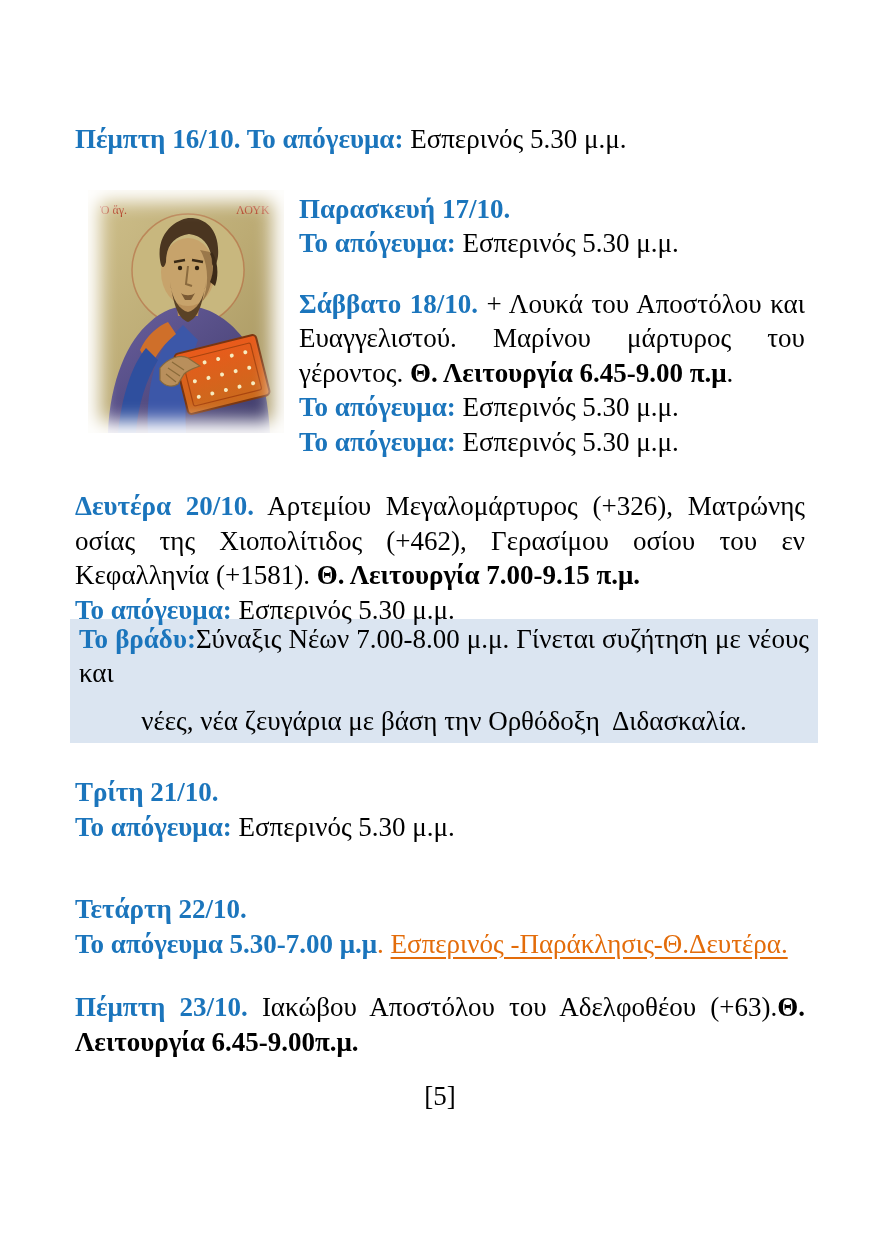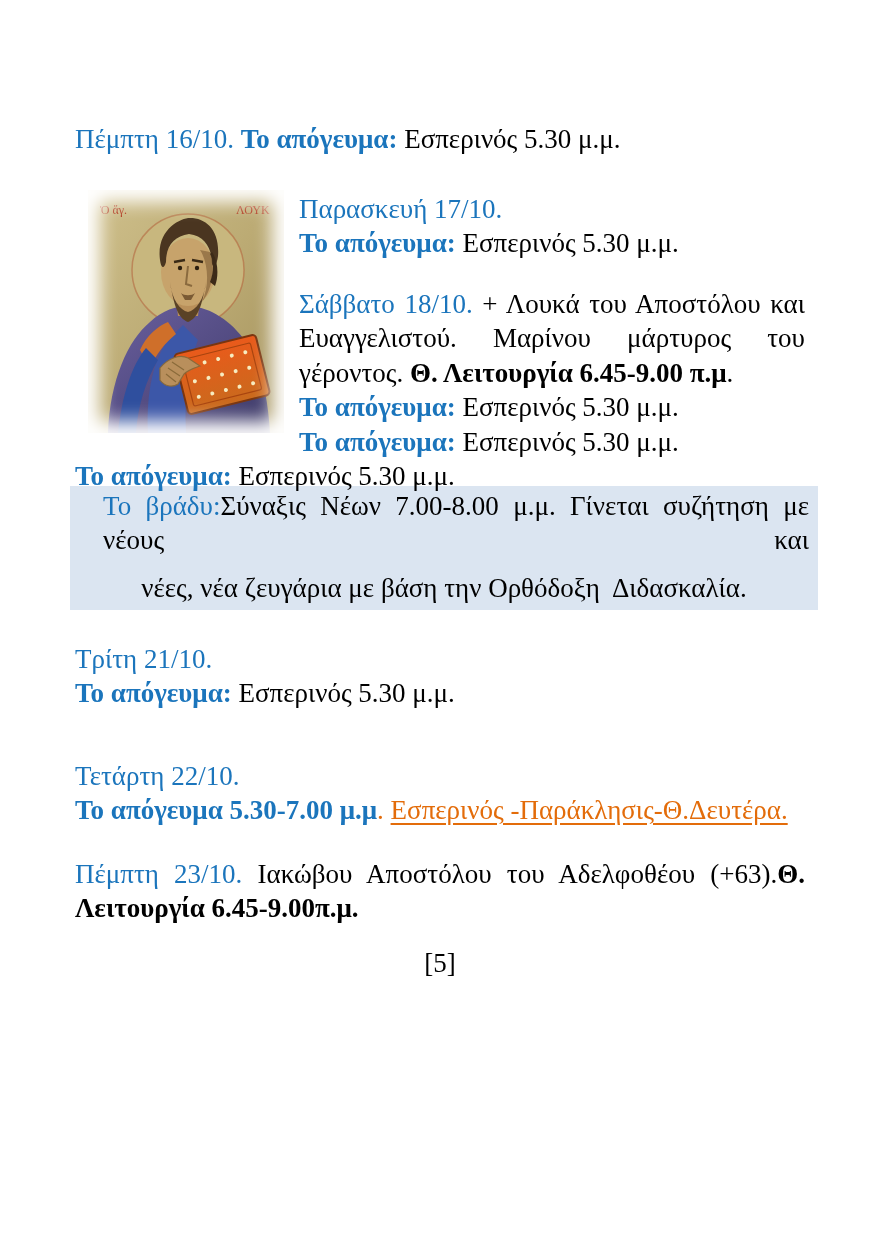--- a/index.html
+++ b/index.html
@@ -11,21 +11,21 @@
     padding:122px 73px 0 75px;
     font-family:"Liberation Serif","DejaVu Serif",serif;
     font-size:27px;
     line-height:34.5px;
     color:#000;
     overflow:hidden;
   }
   .p{margin:0;}
   .just{text-align:justify;}
   
-  .run-b{color:var(--blue);font-weight:normal;}
+  .run-b{color:var(--blue);font-weight:bold;}
   .run-bu{color:var(--blue);font-weight:bold;text-underline-offset:4px;}
   .run-n{color:#000;}
   .run-bk{color:#000;font-weight:bold;}
   .run-o{color:var(--orange);text-decoration:underline;text-underline-offset:4px;}
   .run-op{color:var(--orange);}
   
   .icon-wrap{
     float:left;
     width:196px;height:243px;
     margin:33px 15px 0 13px;
@@ -42,21 +42,21 @@
   .m-triti{margin-top:32px;}
   .m-tetarti{margin-top:48px;}
   .m-pempti23{margin-top:29px;}
   
   .evening-box{
     background:var(--box-bg);
     margin:-8px -13px 0 -5px;
     padding:3px 9px 5px 9px;
     line-height:34px;
   }
-  .evening-box .line1{text-align:justify;text-align-last:justify;margin-left:24px;}
+  .evening-box .line1{text-align:justify;text-align-last:justify;}
   .evening-box .line2{text-align:center;margin-top:14px;}
   .footer{margin-top:20px;text-align:center;}
 </style>
 </head>
 <body>
 
 <div class="page" style="--blue: #1B75BC; --orange: #E36C0A; --box-bg: #DBE5F1;">
 
   <p class="p"><span class="run-b">Πέμπτη 16/10. </span><span class="run-bu">Το απόγευμα:</span><span class="run-n"> Εσπερινός 5.30 μ.μ.</span></p>
 
@@ -132,20 +132,21 @@
   </div>
 
   <p class="p m-paraskevi"><span class="run-b">Παρασκευή 17/10.</span></p>
   <p class="p"><span class="run-bu">Το απόγευμα:</span><span class="run-n"> Εσπερινός 5.30 μ.μ.</span></p>
 
   <p class="p just m-savvato"><span class="run-b">Σάββατο 18/10.</span><span class="run-n"> + Λουκά του Αποστόλου και Ευαγγελιστού. Μαρίνου μάρτυρος του γέροντος. </span><span class="run-bk">Θ. Λειτουργία 6.45-9.00 π.μ</span><span class="run-n">.</span></p>
   <p class="p"><span class="run-bu">Το απόγευμα:</span><span class="run-n"> Εσπερινός 5.30 μ.μ.</span></p>
 
   <p class="p"><span class="run-bu">Το απόγευμα:</span><span class="run-n"> Εσπερινός 5.30 μ.μ.</span></p>
 
+  <p class="p just m-deytera"><span class="run-bu">Δευτέρα 20/10.</span><span class="run-n"> Αρτεμίου Μεγαλομάρτυρος (+326), Ματρώνης οσίας της Χιοπολίτιδος (+462), Γερασίμου οσίου του εν Κεφαλληνία (+1581). </span><span class="run-bk">Θ. Λειτουργία 7.00-9.15 π.μ.</span></p>
   <p class="p"><span class="run-bu">Το απόγευμα:</span><span class="run-n"> Εσπερινός 5.30 μ.μ.</span></p>
 
   <div class="evening-box">
     <div class="line1"><span class="run-b">Το βράδυ:</span><span class="run-n">Σύναξις Νέων 7.00-8.00 μ.μ. Γίνεται συζήτηση με νέους και</span></div>
     <div class="line2"><span class="run-n">νέες, νέα ζευγάρια με βάση την Ορθόδοξη&nbsp; Διδασκαλία.</span></div>
   </div>
 
   <p class="p m-triti"><span class="run-b">Τρίτη 21/10.</span></p>
   <p class="p"><span class="run-bu">Το απόγευμα:</span><span class="run-n"> Εσπερινός 5.30 μ.μ.</span></p>
 

